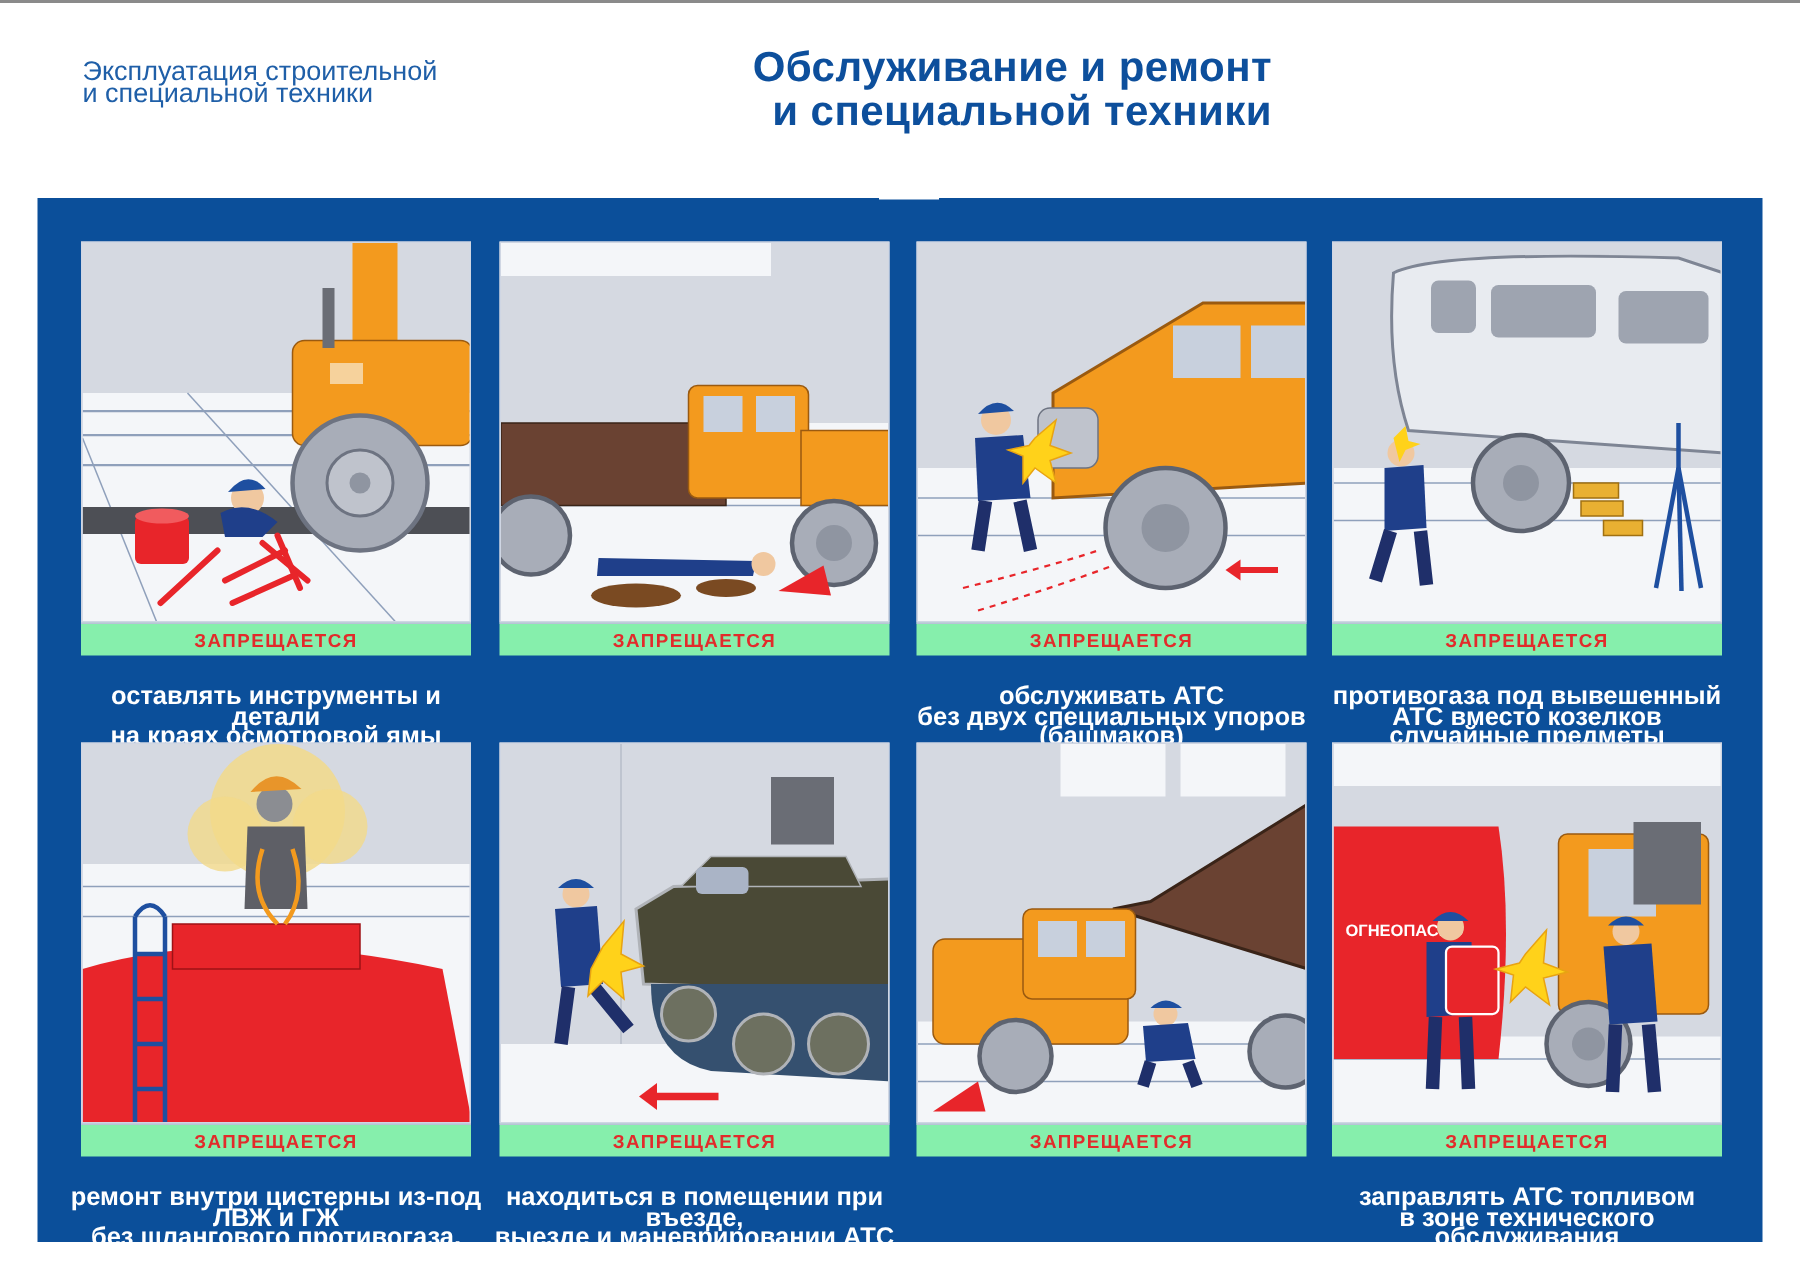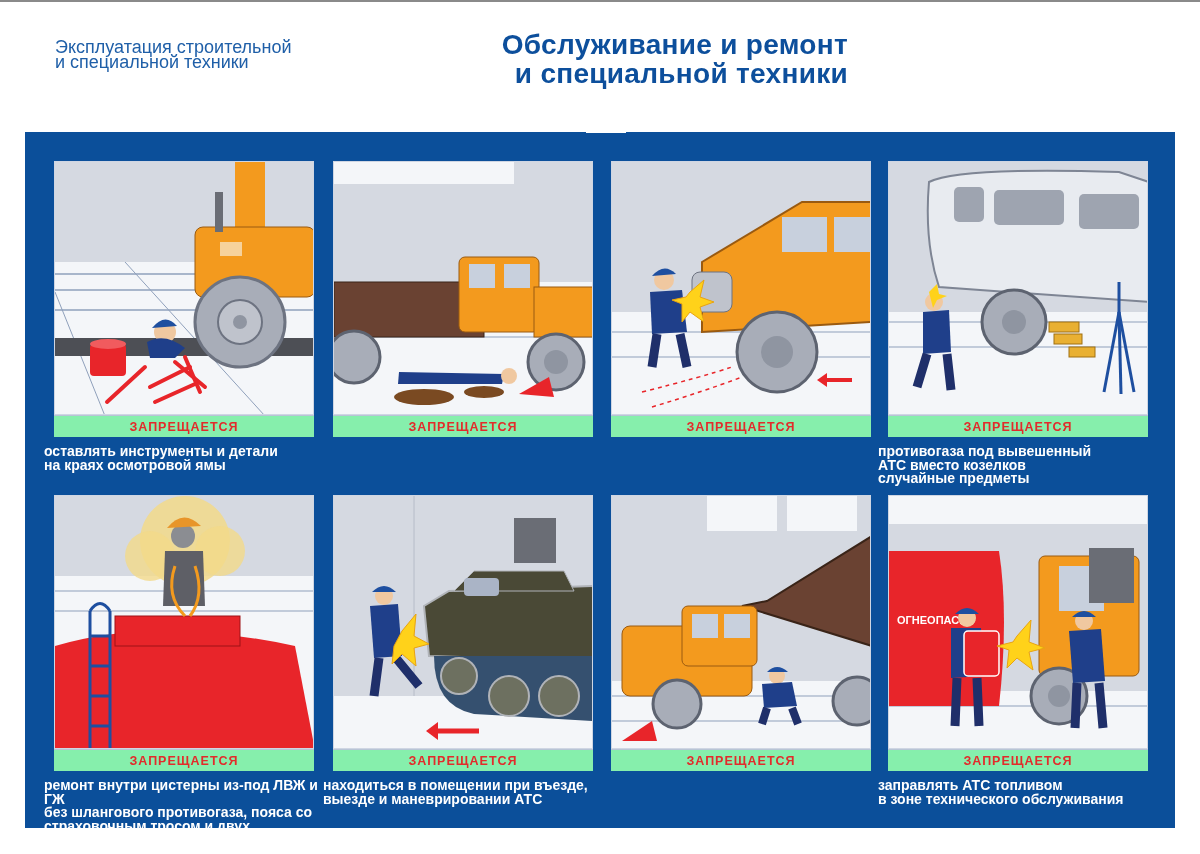--- a/index.html
+++ b/index.html
@@ -21,22 +21,22 @@
   .notch { position: absolute; left: 586px; top: 128px; width: 40px; height: 5px; background: #fff; }
   .panel { position: absolute; width: 260px; }
   .panel .pic { position: relative; width: 260px; height: 254px; background: #d8dbe2; overflow: hidden; border: 1px solid #cfd6e3; }
   .panel .pic svg { display: block; width: 260px; height: 254px; }
   .panel .warn {
     width: 260px; height: 22px; background: #86efac; text-align: center;
     color: #e22b2b; font-weight: bold; font-size: 12.5px; line-height: 22px; letter-spacing: 1px;
     border-top: 1px solid #b8c4d6;
   }
   .panel .caption {
-    width: 280px; margin-left: -10px; margin-top: 8px; 
-    color: #ffffff; font-weight: bold; font-size: 14px; line-height: 13.5px; white-space: pre-line;
+    width: 280px; margin-left: -10px; margin-top: 20px; text-align: center;
+    color: #ffffff; font-weight: bold; font-size: 17px; line-height: 13.5px; white-space: pre-line;
   }
 </style>
 </head>
 <body>
 
 <div class="top-rule"></div>
 
 <div class="subtitle">
   <div>Эксплуатация строительной</div>
   <div>и специальной техники</div>
@@ -133,20 +133,23 @@
       <polygon points="78,130 92,118 88,135 102,140 88,145 92,160 78,150 70,160 70,142 60,138 74,135" fill="#ffd21a" stroke="#e8a312"></polygon>
       <g stroke="#e8252a" stroke-width="1.5" stroke-dasharray="4 4" fill="none">
         <path d="M30 230 Q90 215 120 205"></path>
         <path d="M40 245 Q90 230 130 215"></path>
       </g>
       <line x1="210" y1="218" x2="240" y2="218" stroke="#e8252a" stroke-width="4"></line>
       <polygon points="205,218 215,211 215,225" fill="#e8252a"></polygon>
     </svg>
   </div>
   <div class="warn">ЗАПРЕЩАЕТСЯ</div>
+  <div class="caption">обслуживать АТС
+без двух специальных упоров
+(башмаков)</div>
 </div>
 
 <div class="panel" style="left:888px; top:161px;">
   <div class="pic">
     <svg viewBox="0 0 260 254">
       <rect x="0" y="0" width="260" height="254" fill="#d5d9e1"></rect>
       <rect x="0" y="150" width="260" height="104" fill="#f4f6f9"></rect>
       <line x1="0" y1="160" x2="260" y2="160" stroke="#8fa0bb"></line>
       <line x1="0" y1="185" x2="260" y2="185" stroke="#8fa0bb"></line>
       <path d="M40 20 Q70 5 230 10 L260 20 L260 140 L50 125 Q35 80 40 20 Z" fill="#e8ebf0" stroke="#7e8594" stroke-width="2"></path>

